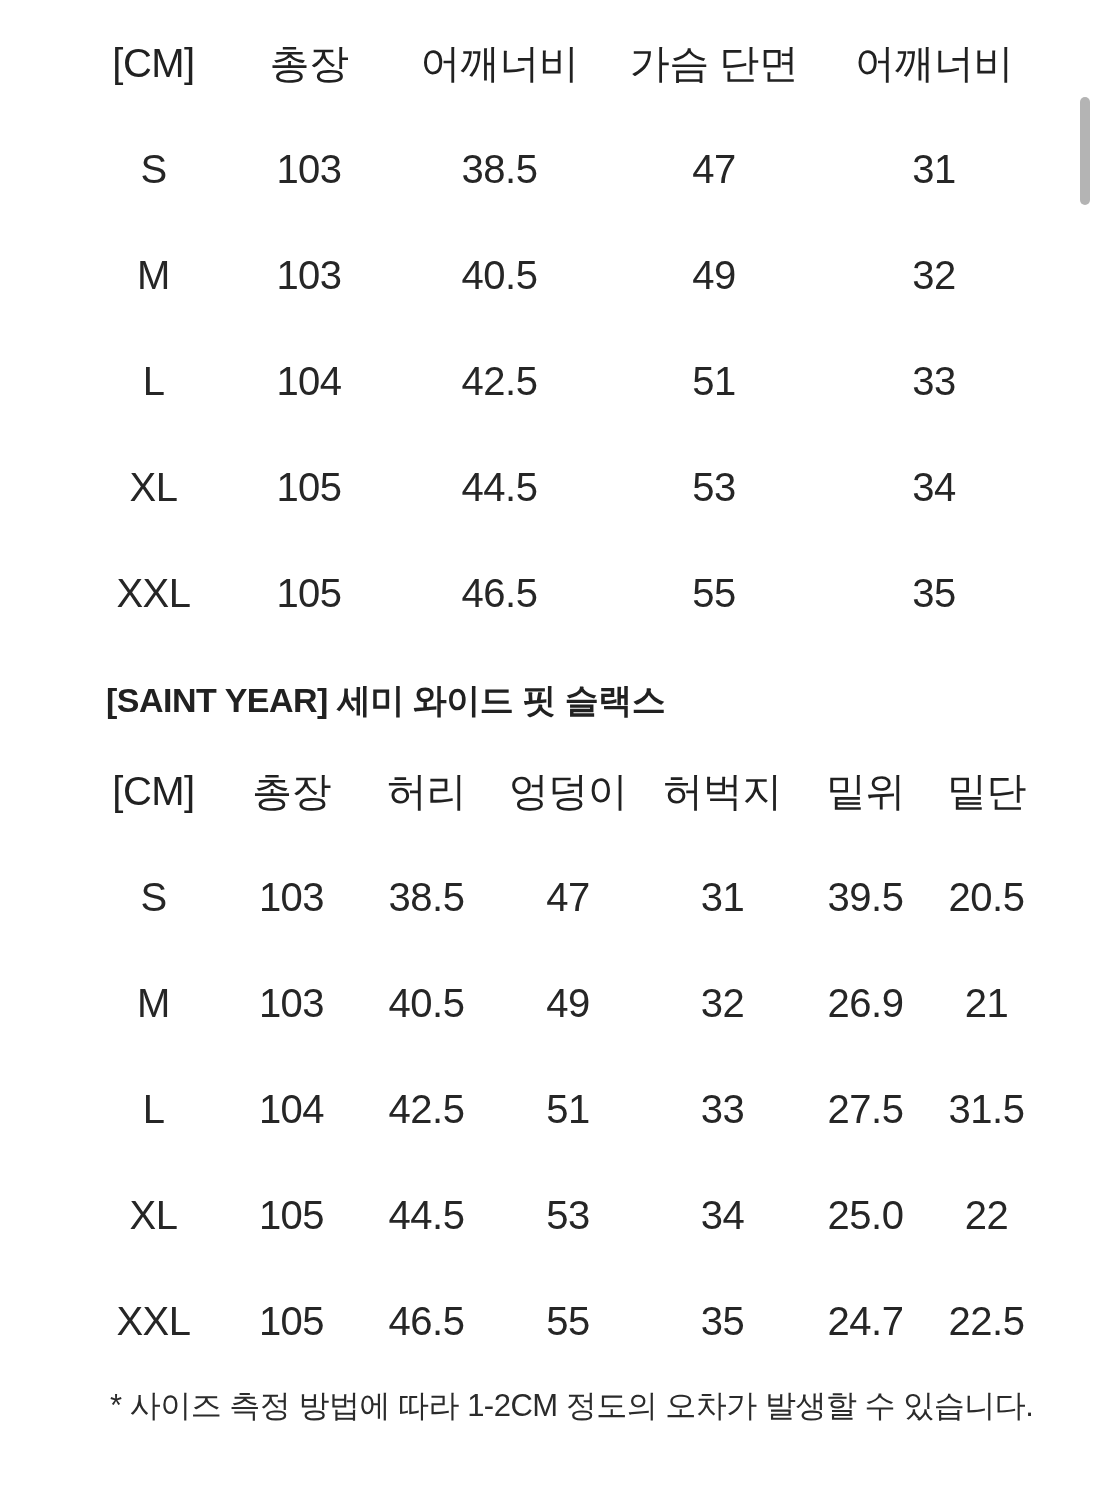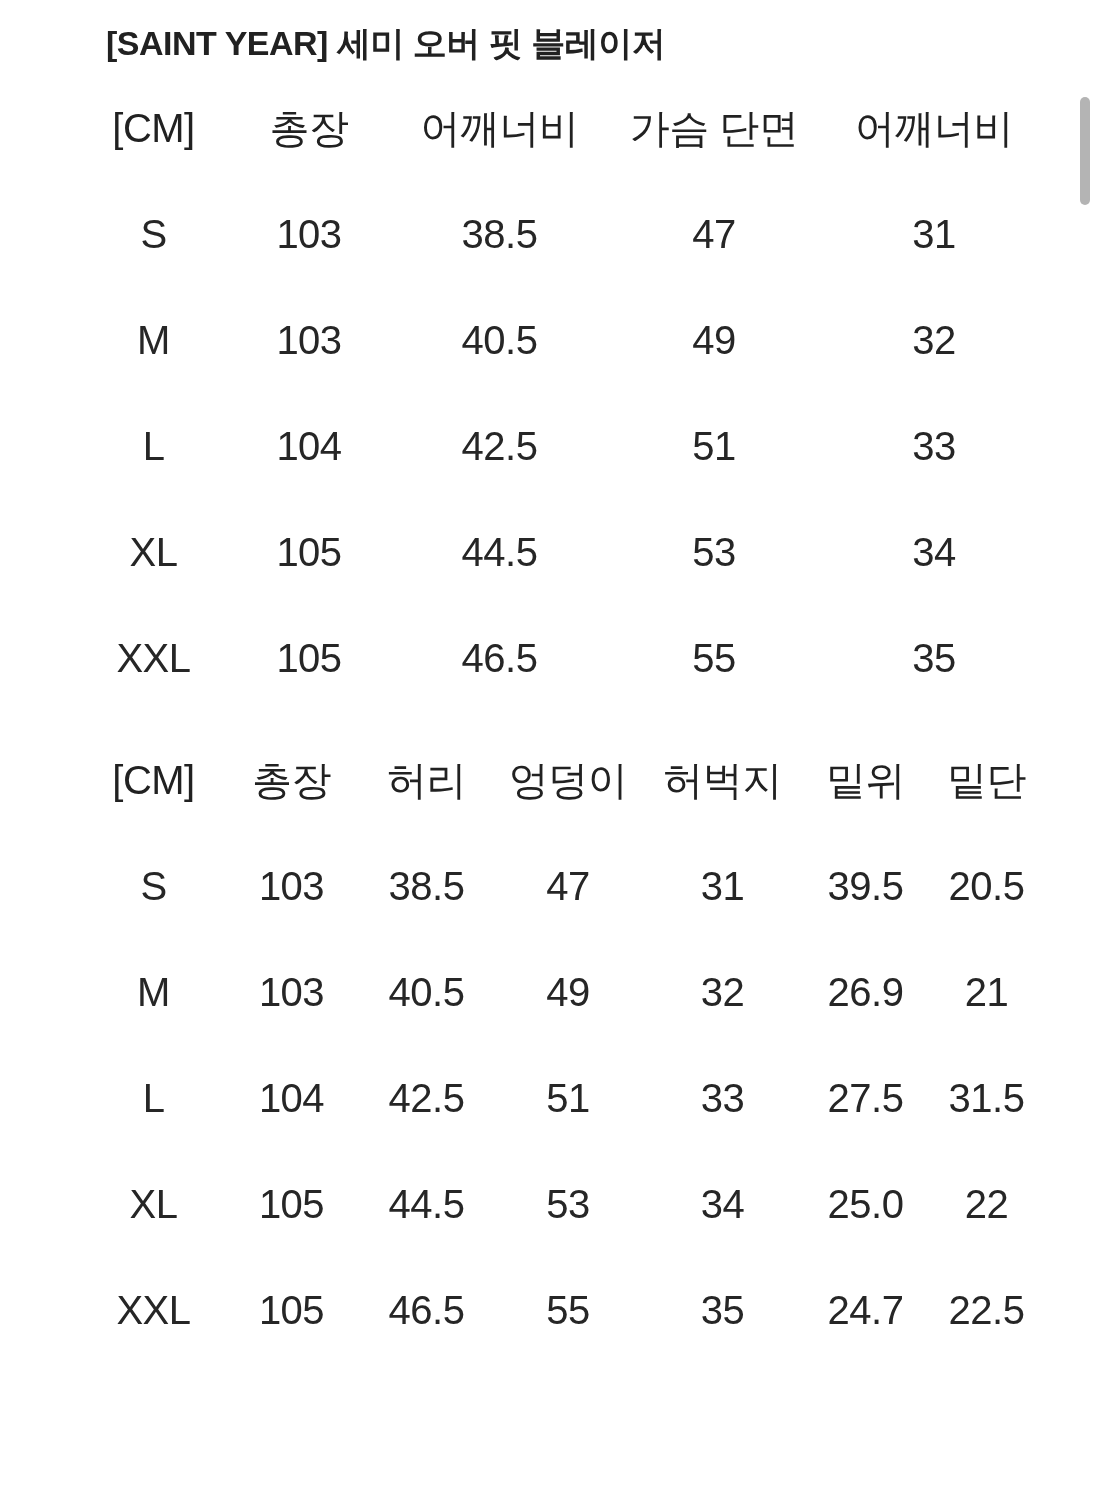--- a/index.html
+++ b/index.html
@@ -69,21 +69,20 @@
     height: 108px;
     border-radius: 6px;
     background: #b4b4b4;
   }
 </style>
 </head>
 <body>
 
 <div>
 
-  <h2 class="title title-1">[SAINT YEAR] 세미 오버 핏 블레이저</h2>
 
   <table class="size-table t1">
     <colgroup>
       <col class="t1c0">
         <col class="t1c1">
         <col class="t1c2">
         <col class="t1c3">
         <col class="t1c4">
     </colgroup>
     <thead>
@@ -127,20 +126,21 @@
       <tr>
         <td>XXL</td>
         <td>105</td>
         <td>46.5</td>
         <td>55</td>
         <td>35</td>
       </tr>
     </tbody>
   </table>
 
+  <h2 class="title title-2">[SAINT YEAR] 세미 와이드 핏 슬랙스</h2>
 
   <table class="size-table t2">
     <colgroup>
       <col class="t2c0">
         <col class="t2c1">
         <col class="t2c2">
         <col class="t2c3">
         <col class="t2c4">
         <col class="t2c5">
         <col class="t2c6">
@@ -198,16 +198,17 @@
         <td>105</td>
         <td>46.5</td>
         <td>55</td>
         <td>35</td>
         <td>24.7</td>
         <td>22.5</td>
       </tr>
     </tbody>
   </table>
 
+  <p class="footnote">* 사이즈 측정 방법에 따라 1-2CM 정도의 오차가 발생할 수 있습니다.</p>
 
 </div>
 
 <div class="scrollbar-thumb"></div>
 
 </body></html>

